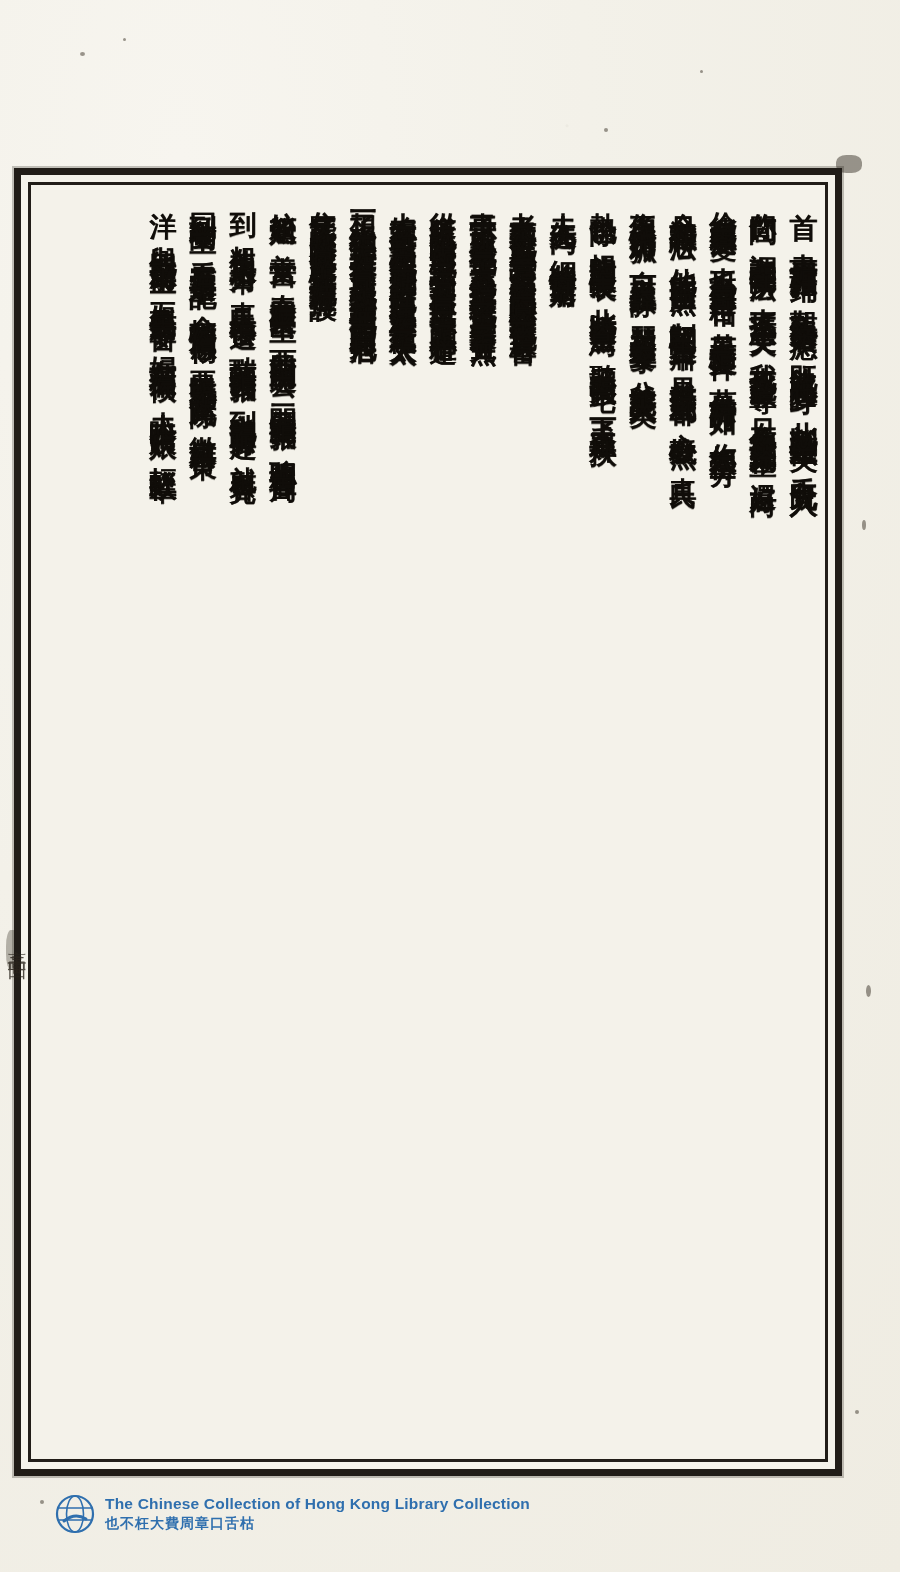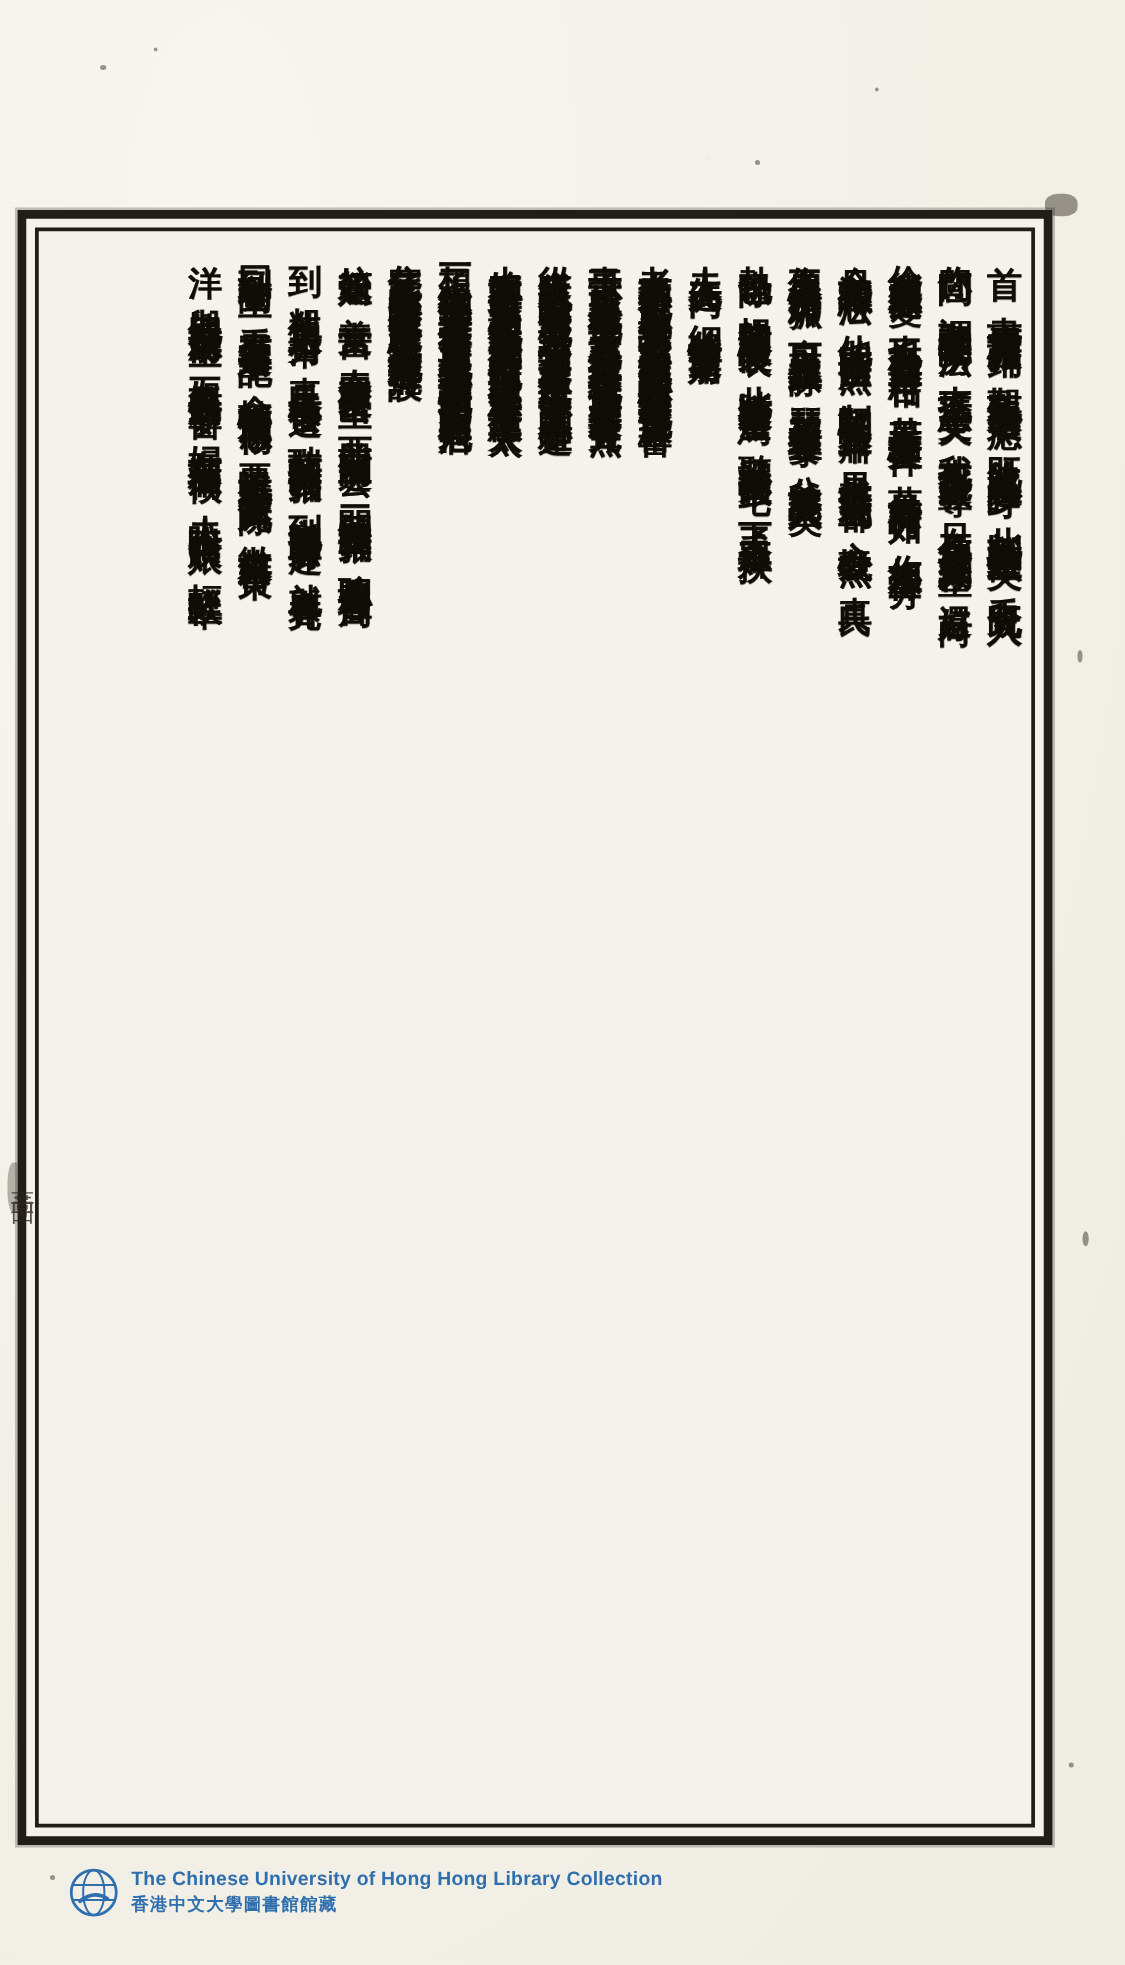--- a/index.html
+++ b/index.html
@@ -201,17 +201,17 @@
   <div id="watermark">
     <div id="wm-logo">
       <svg width="40" height="40" viewBox="0 0 40 40" aria-hidden="true">
         <circle cx="20" cy="20" r="18" fill="none" stroke="#2f6fae" stroke-width="2.2"></circle>
         <ellipse cx="20" cy="20" rx="8.5" ry="18" fill="none" stroke="#2f6fae" stroke-width="1.6"></ellipse>
         <path d="M3 14 H37 M3 26 H37" stroke="#2f6fae" stroke-width="1.6" fill="none"></path>
         <path d="M9 27 q11 -9 22 -2" stroke="#2f6fae" stroke-width="3" fill="none" stroke-linecap="round"></path>
       </svg>
     </div>
     <div id="wm-text">
-      <div id="wm-en">The Chinese University of Hong Hong Library Collection</div>
-      <div id="wm-zh">香港中文大學圖書館館藏</div>
+      <div id="wm-en">The Chinese Collection of Hong Kong Library Collection</div>
+      <div id="wm-zh">也不枉大費周章口舌枯</div>
     </div>
   </div>
 </div>
 
 </body></html>

